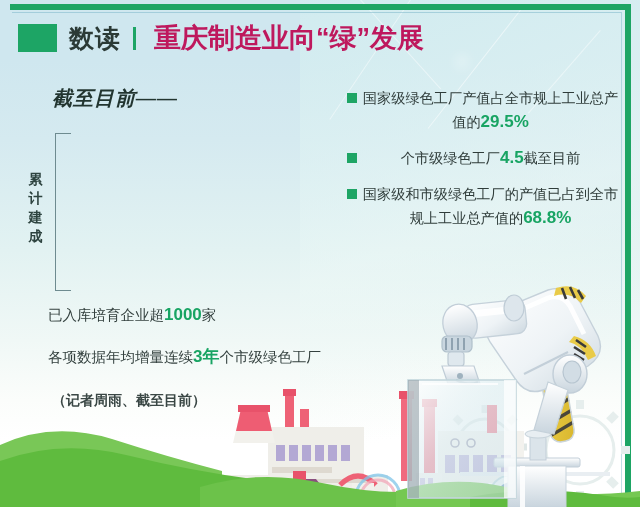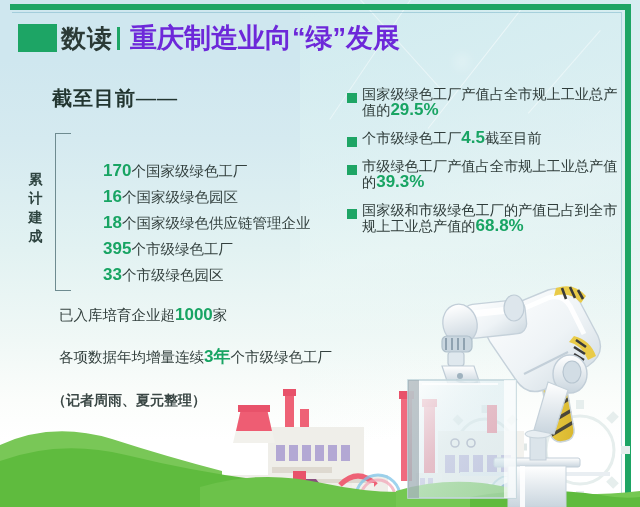--- a/index.html
+++ b/index.html
@@ -73,21 +73,21 @@
     border-right: 1px solid rgba(120,180,200,.45);
     box-sizing: border-box;
   }
 
   
   .header {
     position: absolute;
     left: 18px; top: 24px;
     display: flex;
     align-items: center;
-    gap: 0;
+    gap: 8px;
   }
   .header-block {
     width: 39px; height: 28px;
     background: #1da565;
     flex: 0 0 auto;
   }
   .header-kicker {
     font-family: "Liberation Serif", "DejaVu Serif", serif;
     font-weight: 700;
     font-size: 25px;
@@ -99,36 +99,37 @@
   .header-sep {
     display: inline-block;
     width: 3px; height: 23px;
     background: #1da565;
     margin: 0 10px 0 4px;
   }
   .header-title {
     font-family: "Liberation Sans", "DejaVu Sans", sans-serif;
     font-weight: 700;
     font-size: 27px;
-    color: #6d28d9;
+    color: #be185d;
     letter-spacing: 0px;
     line-height: 1;
     white-space: nowrap;
   }
 
   
   .lead {
     position: absolute;
     left: 52px; top: 85px;
     font-family: "Liberation Serif", "DejaVu Serif", serif;
     font-weight: 700;
     font-size: 20px;
     color: #223530;
     letter-spacing: 1px;
     white-space: nowrap;
+    font-style: italic;
   }
 
   .vlabel {
     position: absolute;
     left: 26px; top: 170px;
     width: 20px;
     font-size: 14px;
     font-weight: 600;
     color: #2e4440;
     line-height: 19px;
@@ -160,21 +161,21 @@
     white-space: nowrap;
   }
   .built-list .num {
     color: #18a463;
     font-weight: 700;
     font-size: 17px;
   }
 
   .extra-lines {
     position: absolute;
-    left: 59px; top: 305px;
+    left: 48px; top: 305px;
     width: 290px;
   }
   .extra-lines p {
     margin: 0 0 22px 0;
     font-size: 14.5px;
     color: #33403e;
     line-height: 20px;
     white-space: nowrap;
   }
   .extra-lines .num {
@@ -195,22 +196,23 @@
   .bullets {
     position: absolute;
     left: 347px; top: 86px;
     width: 272px;
   }
   .bullet {
     position: relative;
     margin-bottom: 12px;
     padding-left: 15px;
     font-size: 14.2px;
-    line-height: 16px;
+    line-height: 24px;
     color: #2f3c3a;
+    text-align: center;
   }
   .bullet .marker {
     position: absolute;
     left: 0; top: 7px;
     width: 10px; height: 10px;
     background: #1ea565;
   }
   .bullet .num {
     color: #18a463;
     font-weight: 700;
@@ -254,58 +256,38 @@
 
   <div class="vlabel">
     <span>累</span>
     <span>计</span>
     <span>建</span>
     <span>成</span>
   </div>
 
   <div class="bracket"></div>
 
-  <ul class="built-list">
-    <li>
-      <span class="num">170</span><span>个国家级绿色工厂</span>
-    </li>
-    <li>
-      <span class="num">16</span><span>个国家级绿色园区</span>
-    </li>
-    <li>
-      <span class="num">18</span><span>个国家级绿色供应链管理企业</span>
-    </li>
-    <li>
-      <span class="num">395</span><span>个市级绿色工厂</span>
-    </li>
-    <li>
-      <span class="num">33</span><span>个市级绿色园区</span>
-    </li>
-  </ul>
 
   <div class="extra-lines">
     <p>
       <span>已入库培育企业超</span><span class="num">1000</span><span>家</span>
     </p>
     <p>
       <span>各项数据年均增量连续</span><span class="num">3年</span><span>个市级绿色工厂</span>
     </p>
   </div>
 
-  <div class="credit">（记者周雨、夏元整理）</div>
+  <div class="credit">（记者周雨、截至目前）</div>
 
   <div class="bullets">
     <div class="bullet">
       <span class="marker"></span><span>国家级绿色工厂产值占全市规上工业总产值的</span><span class="num">29.5%</span><span></span>
     </div>
     <div class="bullet">
       <span class="marker"></span><span>个市级绿色工厂</span><span class="num">4.5</span><span>截至目前</span>
-    </div>
-    <div class="bullet">
-      <span class="marker"></span><span>市级绿色工厂产值占全市规上工业总产值的</span><span class="num">39.3%</span><span></span>
     </div>
     <div class="bullet">
       <span class="marker"></span><span>国家级和市级绿色工厂的产值已占到全市规上工业总产值的</span><span class="num">68.8%</span><span></span>
     </div>
   </div>
 
   <svg class="gears" viewBox="0 0 210 112">
     <g fill="none" stroke="#dfe7e6" stroke-width="3">
       <path d="M55 52 m-28 0 a28 28 0 1 0 56 0 a28 28 0 1 0 -56 0"></path>
       <path d="M55 18 v-8 M55 86 v8 M21 52 h-8 M89 52 h8 M31 28 l-6-6 M79 76 l6 6 M79 28 l6-6 M31 76 l-6 6" stroke-width="7"></path>

